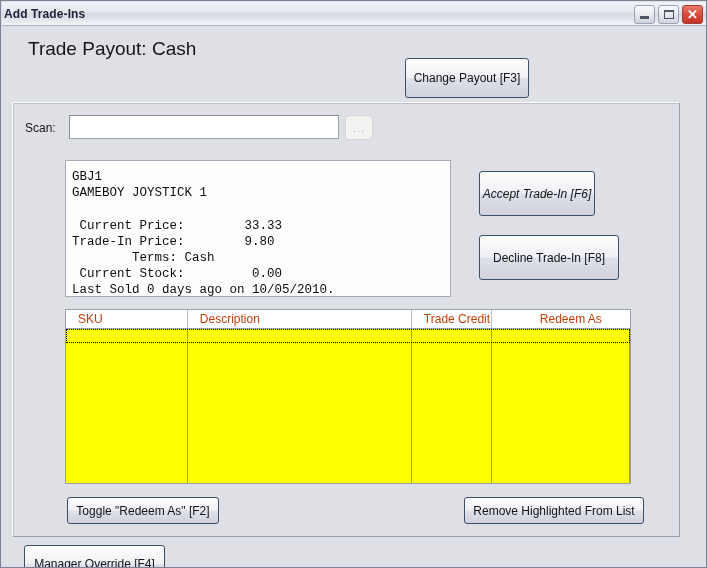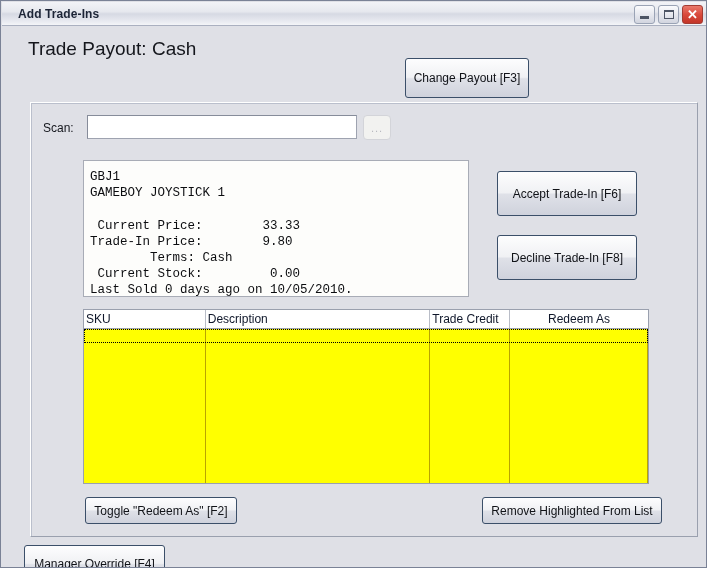--- a/index.html
+++ b/index.html
@@ -32,21 +32,21 @@
     background: linear-gradient(to bottom,
                 #f2f3f7 0%, #e6e8ee 42%, #d6d9e3 52%, #e9ebf1 85%, #f4f5f8 100%);
     border-bottom: 1px solid #aab0c0;
     display: flex;
     align-items: center;
   }
   #title-text {
     font-size: 12px;
     font-weight: bold;
     color: #1c2436;
-    padding-left: 16px;
+    padding-left: 2px;
     letter-spacing: .1px;
     white-space: nowrap;
   }
 
   #winbtns {
     position: absolute;
     right: 4px;
     top: 3px;
     display: flex;
     gap: 3px;
@@ -133,21 +133,21 @@
   }
   #btn-complete-transaction {
     position: absolute;
     left: 534px; top: 32px;
     width: 150px; height: 40px;
   }
 
   
   #group-panel {
     position: absolute;
-    left: 28px;
+    left: 10px;
     top: 76px;
     width: 668px;
     height: 435px;
     box-sizing: border-box;
     border: 1px solid #ffffff;
     border-right-color: #9aa0ae;
     border-bottom-color: #9aa0ae;
     box-shadow: inset 1px 1px 0 #babfcc;
     background: #dfe0e6;
   }
@@ -217,21 +217,21 @@
     font-size: 12.5px;
     line-height: 16.2px;
     color: #0c0d10;
     white-space: pre;
   }
 
   
   #btn-accept {
     position: absolute;
     left: 466px; top: 68px;
-    width: 140px; height: 45px;
+    width: 116px; height: 45px; font-style: italic;
   }
   #btn-decline {
     position: absolute;
     left: 466px; top: 132px;
     width: 140px; height: 45px;
   }
 
   
   #grid {
     position: absolute;
@@ -247,22 +247,22 @@
   #grid-header {
     display: flex;
     height: 19px;
     box-sizing: border-box;
     background: #ffffff;
     border-bottom: 1px solid #9aa0ae;
   }
   #grid-header .hcell {
     box-sizing: border-box;
     font-size: 12px;
-    color: #0f172a;
-    padding-left: 2px;
+    color: #c2410c;
+    padding-left: 12px;
     line-height: 18px;
     border-right: 1px solid #b9bdc7;
     overflow: hidden;
     white-space: nowrap;
   }
   #grid-header .hcell:last-child { border-right: none; }
 
   #grid-body {
     position: relative;
     height: 154px;

